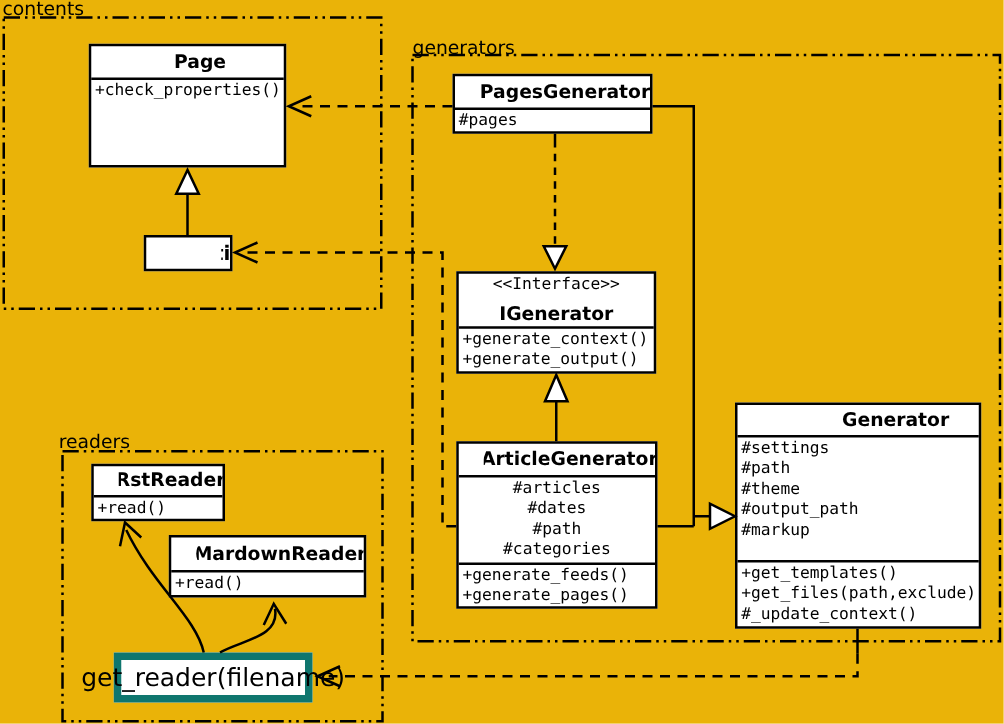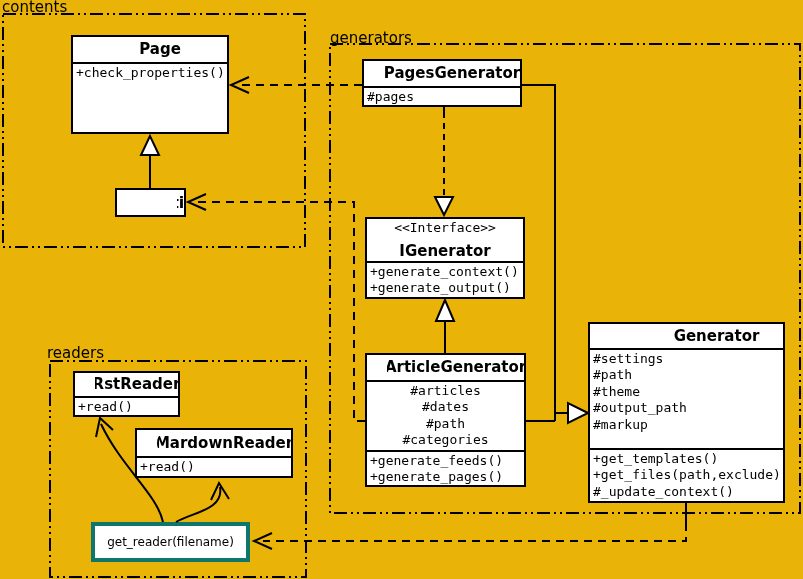--- a/index.html
+++ b/index.html
@@ -25,23 +25,23 @@
   .stereotype{
     font-family:"DejaVu Sans Mono",monospace;font-weight:normal;
     font-size:13px;line-height:17px;text-align:center;white-space:nowrap;
   }
   .iface-name{font-weight:bold;font-size:15px;line-height:19px;text-align:center;}
   .header-col{display:flex;flex-direction:column;justify-content:space-between;flex:0 0 auto;border-radius:14px;}
   .pkg-label{
     position:absolute;font-size:15px;line-height:16px;white-space:nowrap;z-index:1;
   }
   .fn-box{
-    position:absolute;background:#ffffff;border:4px solid #0f766e;box-sizing:border-box;
+    position:absolute;background:#ffffff;border:6px solid #0f766e;box-sizing:border-box;
     display:flex;align-items:center;justify-content:center;
-    font-size:12px;white-space:nowrap;z-index:2;
+    font-size:20px;white-space:nowrap;z-index:2;
   }
   svg.layer{position:absolute;left:0;top:0;z-index:3;pointer-events:none;}
   svg .ln{stroke:#000;stroke-width:2;fill:none;}
   svg .dash{stroke-dasharray:8 6;}
   svg .pkg{stroke:#000;stroke-width:2;fill:none;stroke-dasharray:13 4 2 4 2 4;}
   svg .tri{stroke:#000;stroke-width:2;fill:#ffffff;}
 </style>
 </head>
 <body>
 

